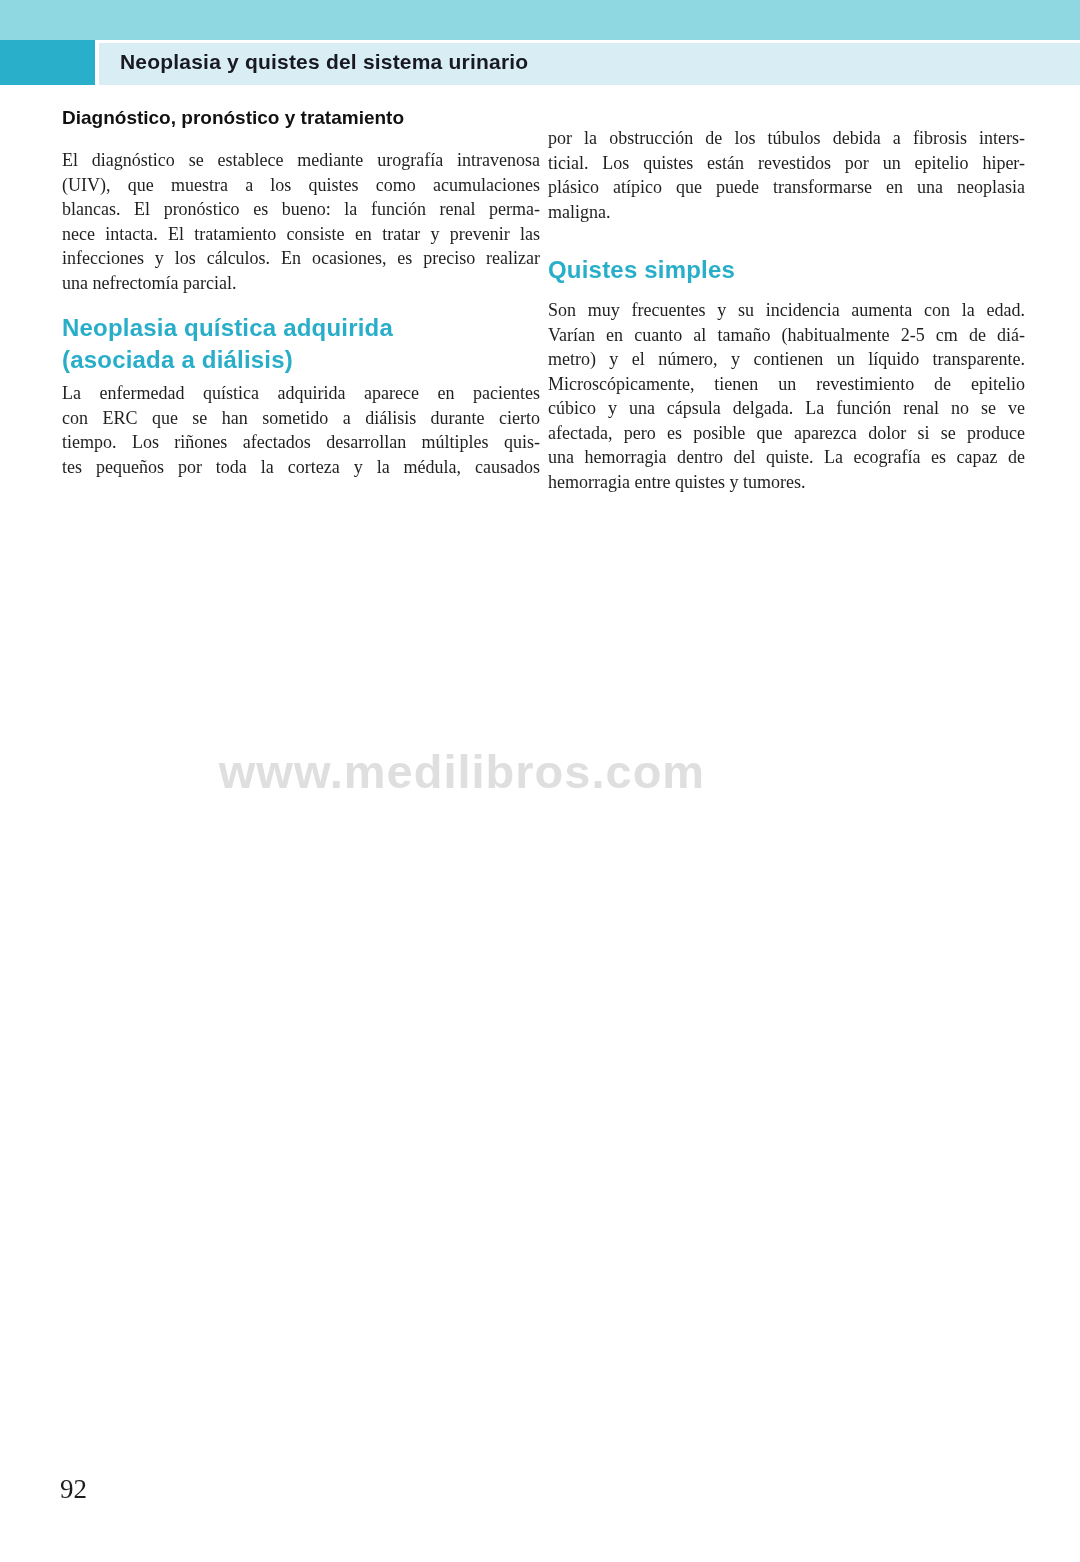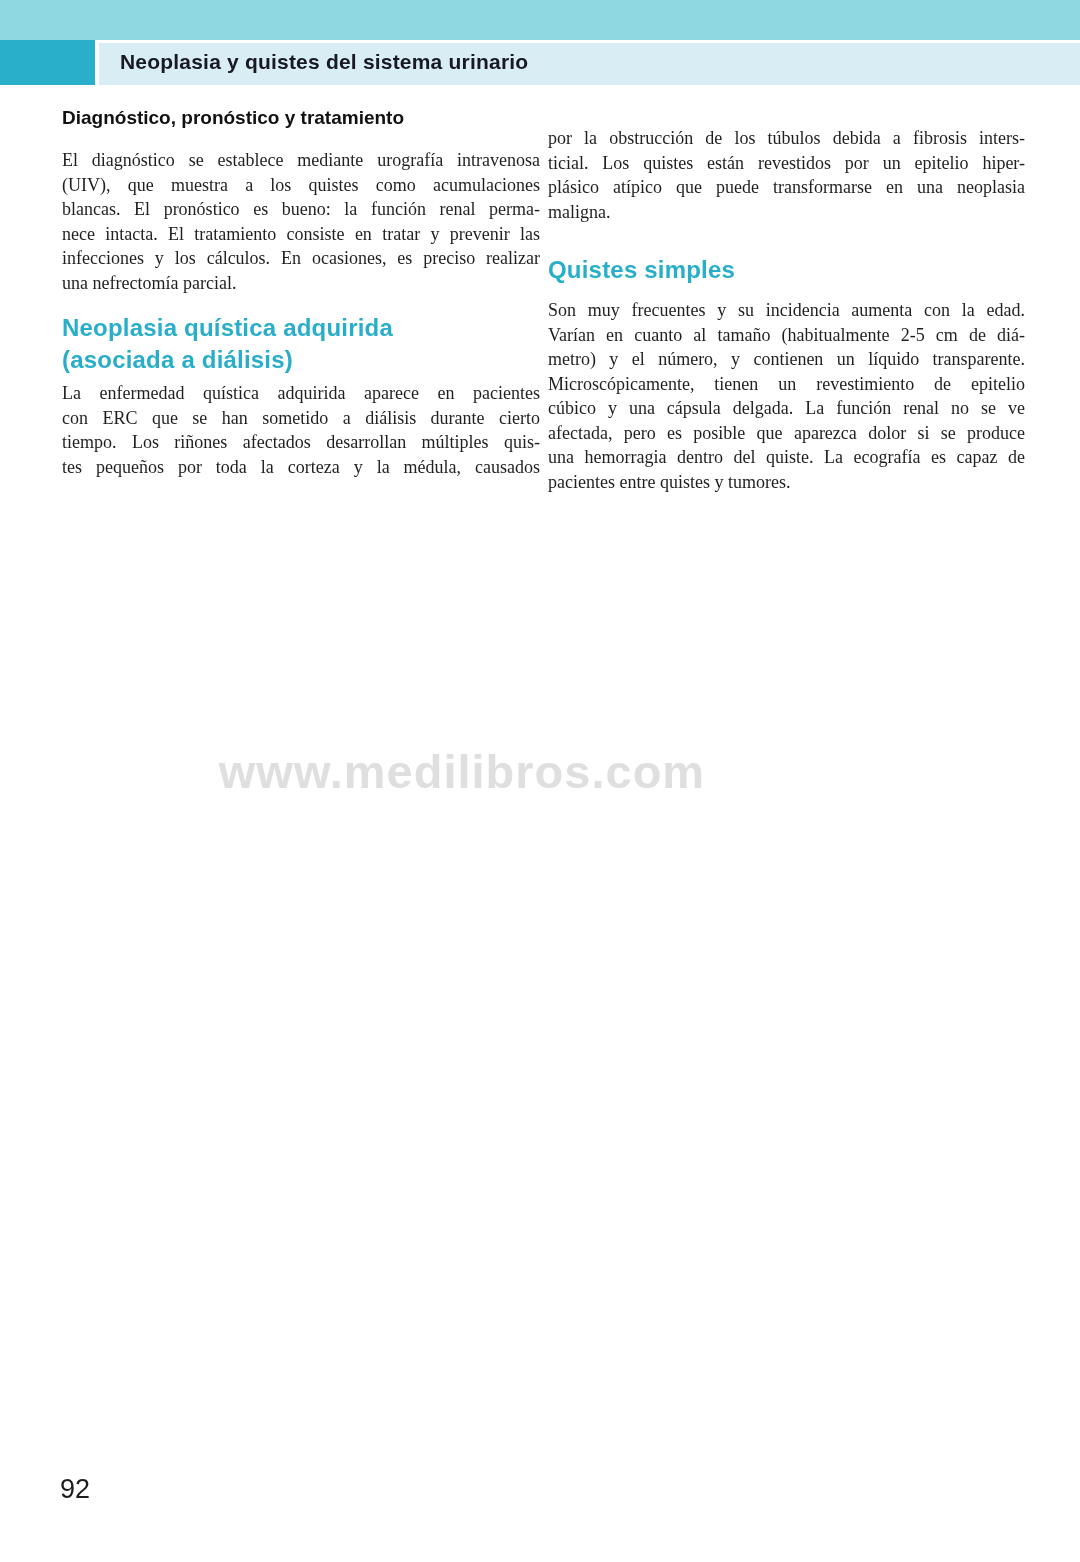--- a/index.html
+++ b/index.html
@@ -79,21 +79,21 @@
     position: absolute; left: 0; top: 744px; width: 924px;
     text-align: center;
     font-family: "Liberation Sans", "DejaVu Sans", sans-serif;
     font-weight: bold; font-size: 47px; color: #dfdfdf;
     letter-spacing: 1px;
   }
 
   
   .page-number {
     position: absolute; left: 60px; top: 1474px;
-    font-family: Liberation Sans, sans-serif;
+    font-family: Liberation Serif, serif;
     font-size: 27px; color: #1d1d1d;
   }
 </style>
 </head>
 <body>
 
 <div class="band-top"></div>
 <div class="accent-square"></div>
 <div class="band-sub"></div>
 <div class="page-title">Neoplasia y quistes del sistema urinario</div>
@@ -131,19 +131,19 @@
       <div class="tline">Quistes simples</div>
     </div>
   <div class="block pos-r-para2 para">
       <div class="tline">Son muy frecuentes y su incidencia aumenta con la edad.</div>
       <div class="tline">Varían en cuanto al tamaño (habitualmente 2-5 cm de diá-</div>
       <div class="tline">metro) y el número, y contienen un líquido transparente.</div>
       <div class="tline">Microscópicamente, tienen un revestimiento de epitelio</div>
       <div class="tline">cúbico y una cápsula delgada. La función renal no se ve</div>
       <div class="tline">afectada, pero es posible que aparezca dolor si se produce</div>
       <div class="tline">una hemorragia dentro del quiste. La ecografía es capaz de</div>
-      <div class="tline">pacientes entre quistes y tumores.</div>
+      <div class="tline">hemorragia entre quistes y tumores.</div>
     </div>
 </div>
 
 <div class="watermark">www.medilibros.com</div>
 
 <div class="page-number">92</div>
 
 </body></html>

